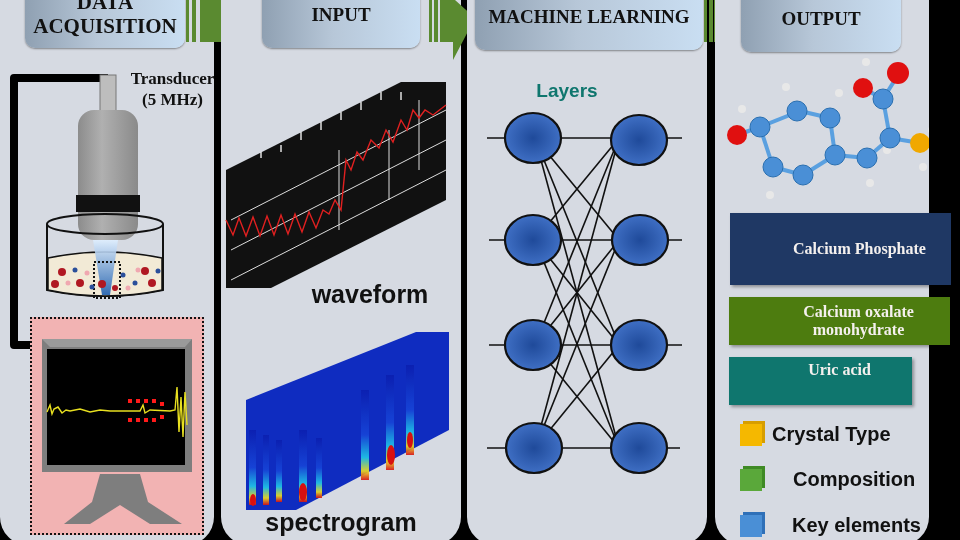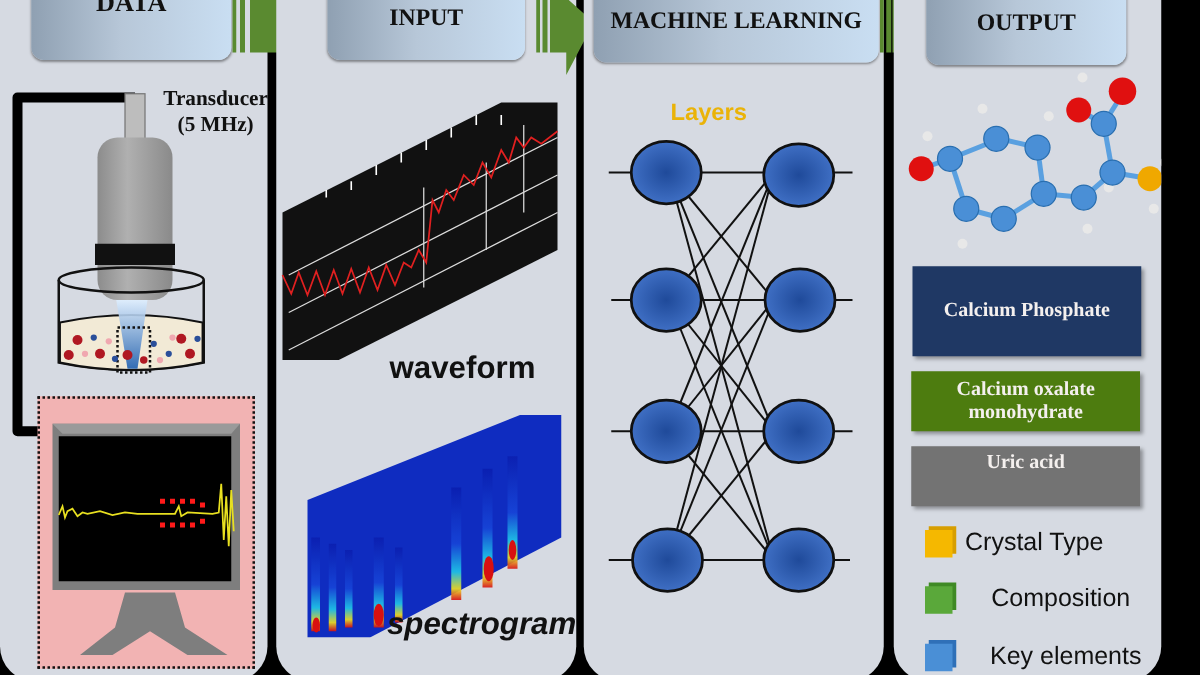--- a/index.html
+++ b/index.html
@@ -8,31 +8,32 @@
   .panel { position:absolute; background:#d6dae2; border-radius:28px; overflow:hidden; }
   .header { position:absolute; border-radius:0 0 10px 10px;
             background:linear-gradient(90deg,#8fa0b2 0%,#b7c7d8 45%,#c9def2 100%);
             color:#111; font-weight:bold; text-align:center; font-family:"Liberation Serif", serif;
             box-shadow:0 1px 2px rgba(0,0,0,.4); }
   .arrow { position:absolute; }
   .abs { position:absolute; }
   .sans { font-family:"Liberation Sans", sans-serif; }
   .box { position:absolute; color:#f4f0ee; font-weight:bold; text-align:center;
          font-family:"Liberation Serif", serif; box-shadow:2px 2px 3px rgba(0,0,0,.35); display:flex;
-         align-items:center; justify-content:center; flex-direction:column; line-height:1.15; }
+         align-items:center; justify-content:center; flex-direction:column; line-height:1.15;padding-left:38px; }
   .legend-row { position:absolute; display:flex; align-items:center; font-family:"Liberation Sans", sans-serif;
-                font-weight:normal; font-size:20px; color:#111; }
+                font-weight:bold; font-size:20px; color:#111; }
   .cube { width:22px; height:22px; margin-right:10px; position:relative; }
 </style>
 </head>
 <body>
 
 <div class="panel" style="left:0;top:-30px;width:214px;height:575px;"></div>
 <div class="header" style="left:25px;top:-10px;width:160px;height:58px;font-size:21px;line-height:24px;padding-top:0;">
   <div>DATA</div>
+  <div>ACQUISITION</div>
 </div>
 
 <svg class="abs" width="214" height="540" style="left:0;top:0;">
   <path d="M108 78 L14 78 L14 345 L32 345" fill="none" stroke="#000" stroke-width="8" stroke-linejoin="round"></path>
 </svg>
 
 <div class="abs" style="left:118px;top:68px;width:109px;text-align:center;font-weight:bold;font-size:17px;line-height:21px;color:#111;">
   <div>Transducer</div>
   <div>(5 MHz)</div>
 </div>
@@ -160,33 +161,33 @@
       <rect x="165" y="55" width="8" height="95"></rect>
       <rect x="185" y="45" width="8" height="90"></rect>
   </g>
   <g fill="#d81010">
       <ellipse cx="32" cy="180" rx="3" ry="6"></ellipse>
       <ellipse cx="82" cy="172" rx="4" ry="9"></ellipse>
       <ellipse cx="170" cy="135" rx="4" ry="10"></ellipse>
       <ellipse cx="189" cy="120" rx="3" ry="8"></ellipse>
     </g>
 </svg>
-<div class="abs sans" style="left:221px;top:485px;width:240px;text-align:right;font-weight:bold;font-size:25px;color:#111;font-style:italic;">spectrogram</div>
+<div class="abs sans" style="left:221px;top:508px;width:240px;text-align:center;font-weight:bold;font-size:25px;color:#111;">spectrogram</div>
 
 <svg class="arrow" width="60" height="70" style="left:425px;top:0;">
   <rect x="4" y="0" width="3" height="42" fill="#5a8a30"></rect>
     <rect x="9" y="0" width="4" height="42" fill="#5a8a30"></rect>
   <polygon points="15,0 30,0 50,18 28,60 28,42 15,42" fill="#5a8a30"></polygon>
 </svg>
 
 <div class="panel" style="left:467px;top:-30px;width:240px;height:575px;"></div>
 <div class="header" style="left:475px;top:-10px;width:228px;height:60px;font-size:19px;line-height:54px;">
   <span>MACHINE LEARNING</span>
 </div>
-<div class="abs sans" style="left:467px;top:80px;width:200px;text-align:center;font-weight:bold;font-size:19px;color:#eab308;">Layers</div>
+<div class="abs sans" style="left:467px;top:80px;width:200px;text-align:center;font-weight:bold;font-size:19px;color:#0f766e;">Layers</div>
 
 <svg class="abs" width="240" height="380" style="left:467px;top:100px;">
   <defs>
     <radialGradient id="ng">
         <stop offset="0" stop-color="#1f4a9a"></stop>
         <stop offset="1" stop-color="#3f6fc4"></stop>
       </radialGradient>
   </defs>
   <g stroke="#111" stroke-width="1.6">
     <line x1="20" y1="38" x2="215" y2="38"></line>
@@ -277,21 +278,21 @@
   <circle cx="205" cy="88" r="10" fill="#f0a800"></circle>
 </svg>
 
 <div class="box" style="left:730px;top:213px;width:183px;height:72px;background:#1f3864;font-size:16px;">
   <span>Calcium Phosphate</span>
 </div>
 <div class="box" style="left:729px;top:297px;width:183px;height:48px;background:#4d7c0f;font-size:16px;">
   <span>Calcium oxalate</span>
   <span>monohydrate</span>
 </div>
-<div class="box" style="left:729px;top:357px;width:183px;height:48px;background:#737373;font-size:16px;justify-content:flex-start;padding-top:4px;box-sizing:border-box;">
+<div class="box" style="left:729px;top:357px;width:183px;height:48px;background:#0f766e;font-size:16px;justify-content:flex-start;padding-top:4px;box-sizing:border-box;">
   <span>Uric acid</span>
 </div>
 
 <div class="legend-row" style="left:740px;top:423px;">
   <div class="cube" style="background:#f5b800;box-shadow:3px -3px 0 #d79e00;"></div>
   <span>Crystal Type</span>
 </div>
 <div class="legend-row" style="left:740px;top:468px;">
   <div class="cube" style="background:#5aa83a;box-shadow:3px -3px 0 #3f8a25;"></div>
   <span style="margin-left:21px;">Composition</span>

